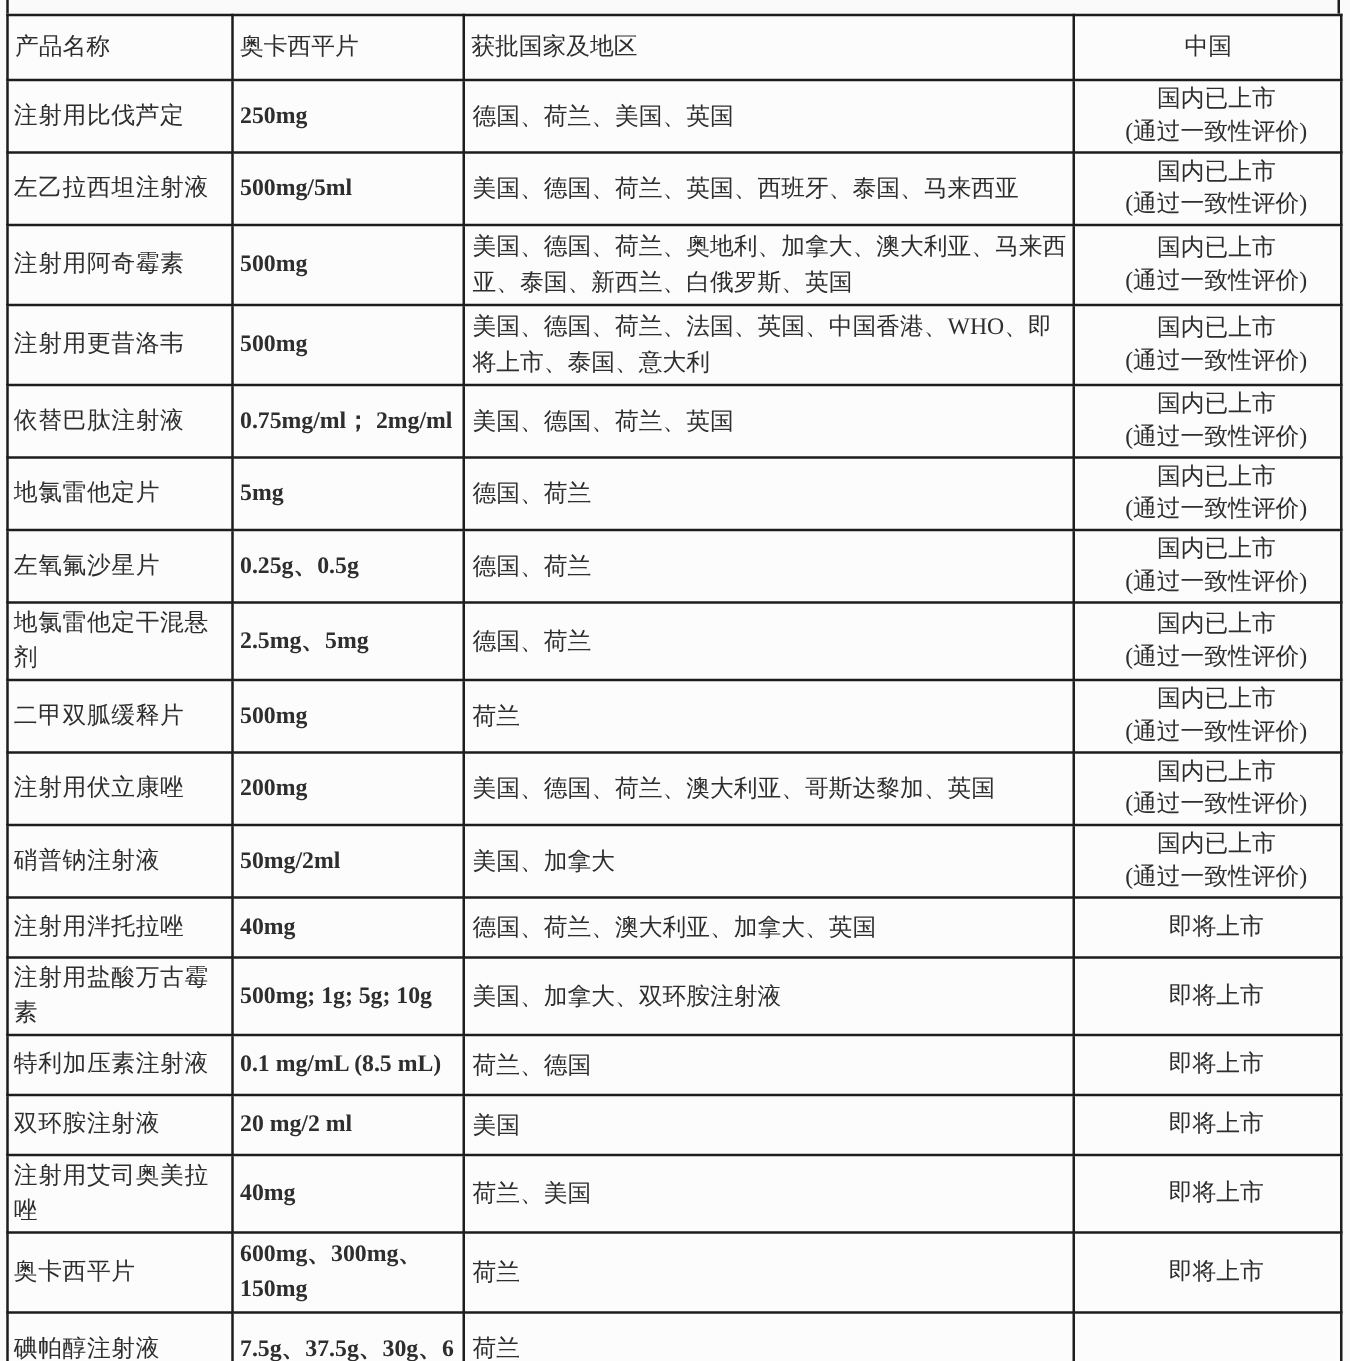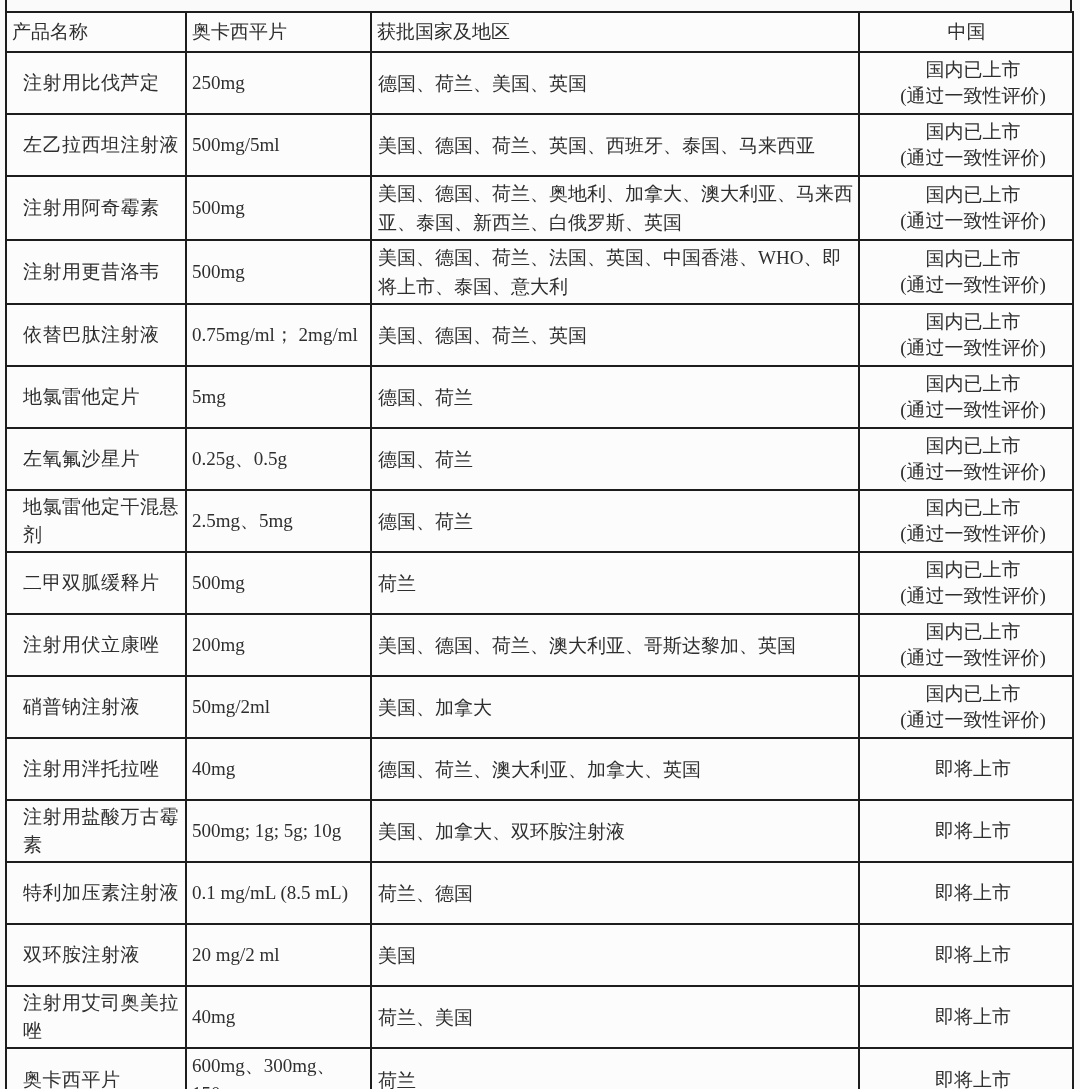--- a/index.html
+++ b/index.html
@@ -35,34 +35,34 @@
 
   th, td {
     border: 2px solid #1d1d1d;
     font-size: 19px;
     font-weight: normal;
     vertical-align: middle;
     padding: 2px 4px 2px 5px;
     line-height: 28px;
     overflow: hidden;
   }
-  thead tr { height: 40px; }
+  thead tr { height: 52px; }
   th { text-align: left; }
   th.center { text-align: center; }
 
-  tbody tr { height: 62px; }
+  tbody tr { height: 48px; }
   tbody tr:nth-child(3),
   tbody tr:nth-child(4)  { height: 61px; }
   tbody tr:nth-child(17) { height: 64px; }
   tbody tr:nth-child(18) { height: 48px; }
   tbody tr:nth-child(18) td { vertical-align: bottom; padding-bottom: 3px; }
   tbody tr:nth-child(18) td.spec-cell { white-space: nowrap; }
 
-  td.name-cell    { padding-left: 16px; letter-spacing: 0.5px; }
-  td.spec-cell    { padding-left: 5px; }
+  td.name-cell    { padding-left: 4px; letter-spacing: 0.5px; }
+  td.spec-cell    { padding-left: 5px; font-weight: bold; }
   td.regions-cell { padding-left: 6px; line-height: 29px; }
   td.china-cell   { text-align: center; line-height: 26px; padding-left: 16px; padding-right: 2px; }
   td.china-cell .status-line { display: block; }
 </style>
 </head>
 <body>
 
 <div id="page-wrap">
 
   <div class="top-sliver"></div>

